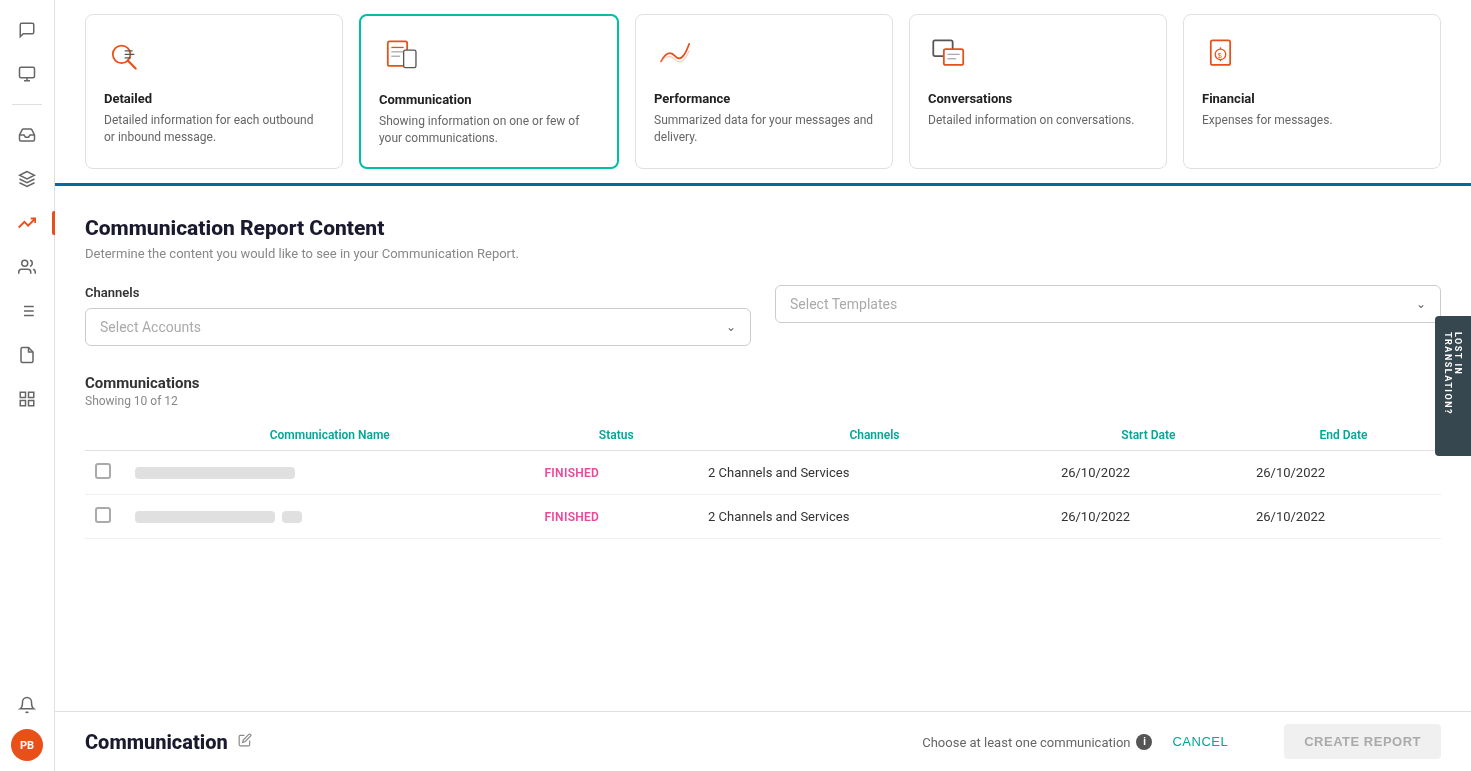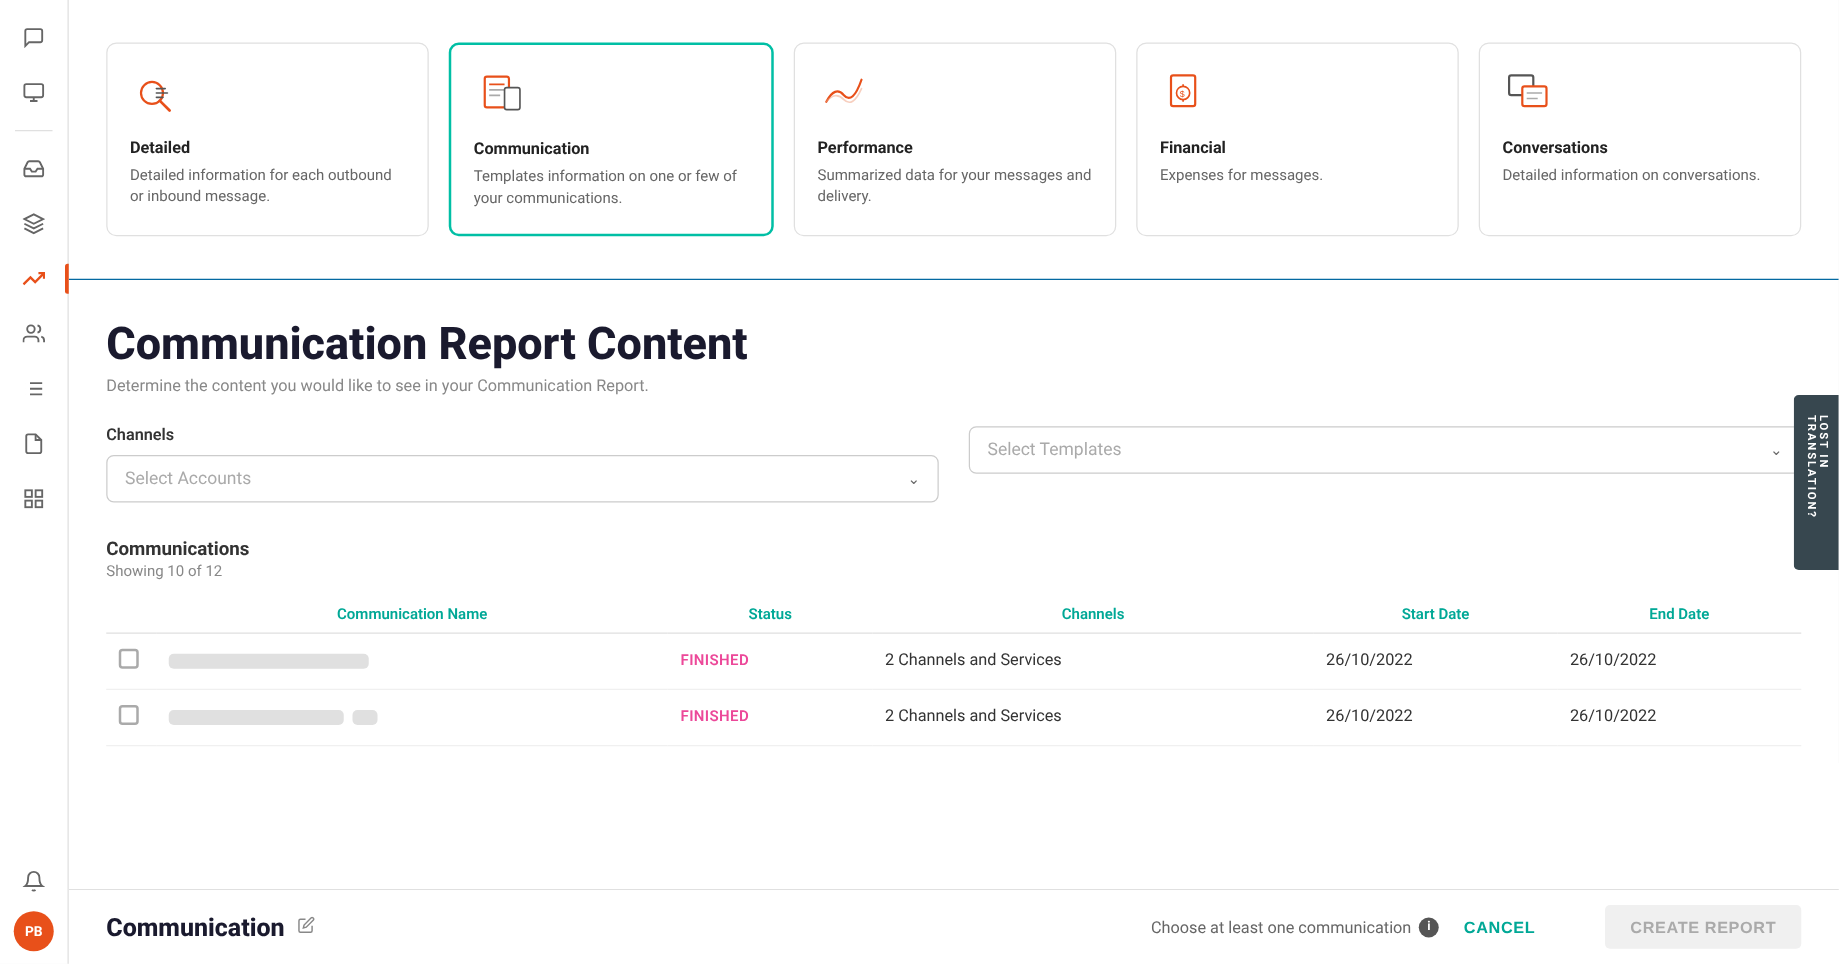--- a/index.html
+++ b/index.html
@@ -61,22 +61,22 @@
     .main {
       flex: 1;
       display: flex;
       flex-direction: column;
       overflow: hidden;
     }
 
     
     .cards-area {
       background: #fff;
-      padding: 34px 30px;
-      border-bottom: 1px solid #0369a1;
+      padding: 14px 30px;
+      border-bottom: 3px solid #0369a1;
     }
     .cards-row {
       display: flex;
       gap: 16px;
     }
     .report-card {
       flex: 1;
       border: 1px solid #e0e0e0;
       border-radius: 8px;
       padding: 20px 18px;
@@ -96,21 +96,21 @@
     .card-svg { width: 44px; height: 44px; }
 
     
     .content-area {
       flex: 1;
       overflow-y: auto;
       padding: 30px 30px 80px 30px;
       background: #fff;
     }
     .section-title {
-      font-size: 36px;
+      font-size: 21px;
       font-weight: 800;
       color: #1a1a2e;
       margin-bottom: 6px;
     }
     .section-subtitle {
       font-size: 13px;
       color: #888;
       margin-bottom: 24px;
     }
 
@@ -241,21 +241,21 @@
       border-radius: 50%;
       display: inline-flex;
       align-items: center;
       justify-content: center;
       color: white;
       font-size: 10px;
       font-weight: bold;
     }
     .cancel-btn {
       font-size: 13px;
-      font-weight: 700;
+      font-weight: 400;
       color: #00a896;
       background: none;
       border: none;
       cursor: pointer;
       letter-spacing: 0.5px;
       text-transform: uppercase;
     }
     .create-report-btn {
       font-size: 13px;
       font-weight: 700;
@@ -396,59 +396,59 @@
         <div class="card-icon">
           <svg class="card-svg" viewBox="0 0 50 50" fill="none" xmlns="http://www.w3.org/2000/svg">
             <rect x="10" y="6" width="22" height="28" rx="2" stroke="#e8501a" stroke-width="2"></rect>
             <line x1="14" y1="13" x2="28" y2="13" stroke="#e8501a" stroke-width="1.5"></line>
             <line x1="14" y1="18" x2="28" y2="18" stroke="#aaa" stroke-width="1.5"></line>
             <line x1="14" y1="23" x2="24" y2="23" stroke="#aaa" stroke-width="1.5"></line>
             <rect x="28" y="16" width="14" height="20" rx="2" stroke="#555" stroke-width="1.5" fill="white"></rect>
           </svg>
         </div>
         <div class="card-title">Communication</div>
-        <div class="card-desc">Templates information on one or few of your communications.</div>
+        <div class="card-desc">Showing information on one or few of your communications.</div>
       </div>
 
       <div class="report-card">
         <div class="card-icon">
           <svg class="card-svg" viewBox="0 0 50 50" fill="none" xmlns="http://www.w3.org/2000/svg">
             <path d="M8 30 Q16 15 24 24 Q32 33 40 10" stroke="#e8501a" stroke-width="2" fill="none" stroke-linecap="round"></path>
             <path d="M8 30 Q16 20 24 28 Q32 36 40 18" stroke="#f0a080" stroke-width="1.5" fill="none" stroke-linecap="round" opacity="0.5"></path>
           </svg>
         </div>
         <div class="card-title">Performance</div>
         <div class="card-desc">Summarized data for your messages and delivery.</div>
+      </div>
+
+      <div class="report-card">
+        <div class="card-icon">
+          <svg class="card-svg" viewBox="0 0 50 50" fill="none" xmlns="http://www.w3.org/2000/svg">
+            <rect x="6" y="6" width="22" height="18" rx="2" stroke="#555" stroke-width="2"></rect>
+            <rect x="18" y="16" width="22" height="18" rx="2" stroke="#e8501a" stroke-width="2" fill="white"></rect>
+            <line x1="22" y1="22" x2="36" y2="22" stroke="#aaa" stroke-width="1.5"></line>
+            <line x1="22" y1="27" x2="32" y2="27" stroke="#aaa" stroke-width="1.5"></line>
+          </svg>
+        </div>
+        <div class="card-title">Conversations</div>
+        <div class="card-desc">Detailed information on conversations.</div>
       </div>
 
       <div class="report-card">
         <div class="card-icon">
           <svg class="card-svg" viewBox="0 0 50 50" fill="none" xmlns="http://www.w3.org/2000/svg">
             <rect x="10" y="6" width="22" height="28" rx="2" stroke="#e8501a" stroke-width="2"></rect>
             <circle cx="21" cy="22" r="6" stroke="#e8501a" stroke-width="1.5"></circle>
             <text x="18" y="26" font-size="8" fill="#e8501a" font-family="sans-serif">$</text>
             <line x1="21" y1="14" x2="21" y2="16" stroke="#e8501a" stroke-width="1.5"></line>
             <line x1="21" y1="28" x2="21" y2="30" stroke="#e8501a" stroke-width="1.5"></line>
           </svg>
         </div>
         <div class="card-title">Financial</div>
         <div class="card-desc">Expenses for messages.</div>
-      </div>
-
-      <div class="report-card">
-        <div class="card-icon">
-          <svg class="card-svg" viewBox="0 0 50 50" fill="none" xmlns="http://www.w3.org/2000/svg">
-            <rect x="6" y="6" width="22" height="18" rx="2" stroke="#555" stroke-width="2"></rect>
-            <rect x="18" y="16" width="22" height="18" rx="2" stroke="#e8501a" stroke-width="2" fill="white"></rect>
-            <line x1="22" y1="22" x2="36" y2="22" stroke="#aaa" stroke-width="1.5"></line>
-            <line x1="22" y1="27" x2="32" y2="27" stroke="#aaa" stroke-width="1.5"></line>
-          </svg>
-        </div>
-        <div class="card-title">Conversations</div>
-        <div class="card-desc">Detailed information on conversations.</div>
       </div>
 
     </div>
   </div>
 
   <div class="content-area">
 
     <div class="section-title">Communication Report Content</div>
     <div class="section-subtitle">Determine the content you would like to see in your Communication Report.</div>
 

